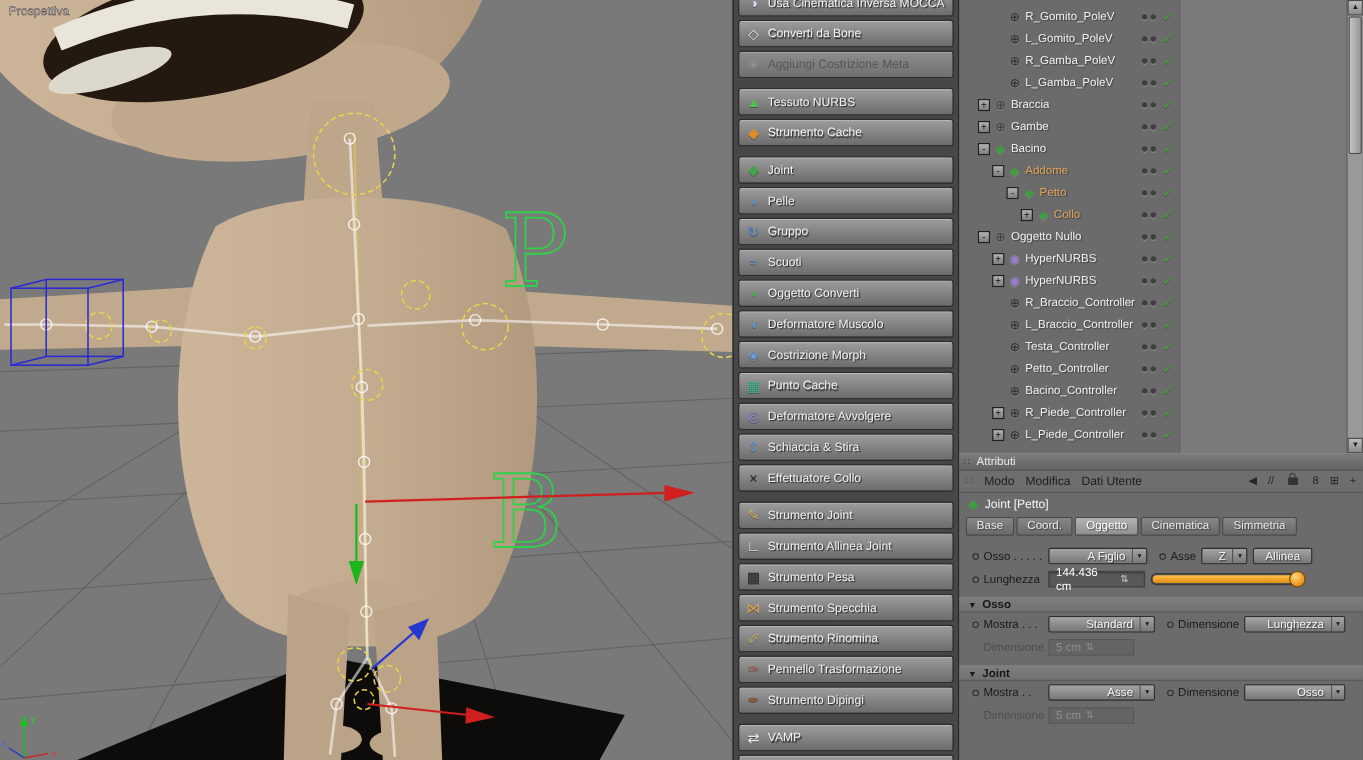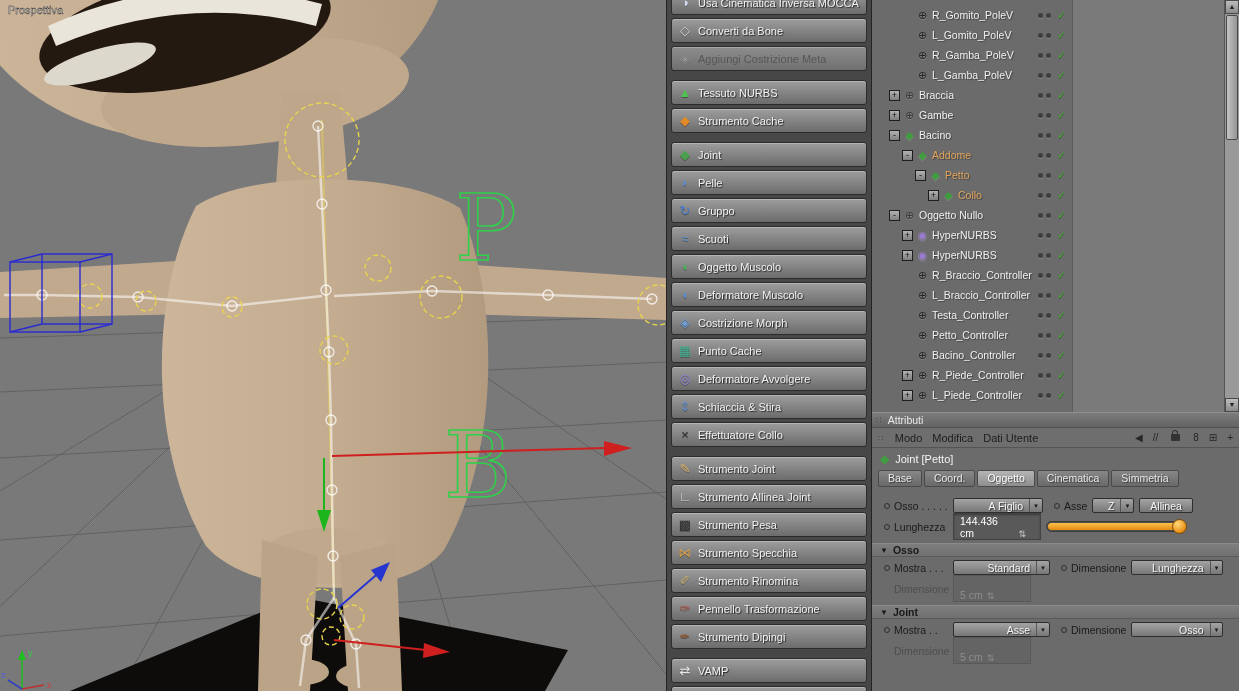--- a/index.html
+++ b/index.html
@@ -77,21 +77,21 @@
   .flabel2::before{content:"";width:4px;height:4px;border:1px solid #2e2e2e;border-radius:50%;flex:none}
   .dropdown{height:15px;display:inline-flex;align-items:center;justify-content:flex-end;
     padding:0 0 0 7px;background:linear-gradient(#a4a4a4,#777);border:1px solid #2e2e2e;border-radius:2px;
     color:#f6f6f6;font-size:10.5px;text-shadow:1px 1px 1px rgba(0,0,0,.6);cursor:pointer}
   .dd-arrow{border-left:1px solid #555;padding:0 3px;margin-left:6px;font-size:6px;color:#1a1a1a;
     align-self:stretch;display:flex;align-items:center;text-shadow:none}
   .w90{width:90px}.w42{width:42px}.w80{width:97px}.w92{width:92px}
   .abtn{height:15px;padding:0 10px;background:linear-gradient(#a4a4a4,#777);border:1px solid #2e2e2e;
     border-radius:2px;color:#f6f6f6;font-size:10.5px;text-shadow:1px 1px 1px rgba(0,0,0,.6);cursor:pointer;
     font-family:inherit}
-  .numfield{height:27px;display:inline-flex;align-items:flex-end;background:#595959;border:1px solid #424242;
+  .numfield{height:15px;display:inline-flex;align-items:center;background:#595959;border:1px solid #424242;
     box-shadow:inset 0 1px 2px rgba(0,0,0,.35);color:#fff;font-size:10.5px;padding:0 14px 0 6px;gap:4px}
   .numfield.w88{width:88px}.numfield.w78{width:78px}
   .spin{font-size:9px;color:#c8c8c8;cursor:pointer}
   .slider{flex:1;height:11px;margin-right:54px;background:#4e4e4e;border:1px solid #3c3c3c;border-radius:6px;
     position:relative;cursor:pointer}
   .slider .fill{position:absolute;left:1px;top:1px;bottom:1px;right:4px;
     background:linear-gradient(#ffc04a,#e08d12);border-radius:5px}
   .slider .knob{position:absolute;right:-3px;top:-3px;width:15px;height:15px;border-radius:50%;
     background:radial-gradient(circle at 35% 30%,#ffd879,#e89018 70%,#b86a08);border:1px solid #7a4a06}
   .attr-subsection{height:14px;display:flex;align-items:center;gap:5px;padding-left:8px;margin-top:6px;
@@ -266,21 +266,21 @@
       <div class="tool-btn">
         <span class="tool-icon" style="color: rgb(79, 127, 208);">↻</span>
         <span class="tool-label">Gruppo</span>
       </div>
       <div class="tool-btn">
         <span class="tool-icon" style="color: rgb(95, 143, 208);">≈</span>
         <span class="tool-label">Scuoti</span>
       </div>
       <div class="tool-btn">
         <span class="tool-icon" style="color: rgb(73, 178, 87);">◖</span>
-        <span class="tool-label">Oggetto Muscolo</span>
+        <span class="tool-label">Oggetto Converti</span>
       </div>
       <div class="tool-btn">
         <span class="tool-icon" style="color: rgb(95, 143, 208);">◖</span>
         <span class="tool-label">Deformatore Muscolo</span>
       </div>
       <div class="tool-btn">
         <span class="tool-icon" style="color: rgb(111, 159, 216);">◈</span>
         <span class="tool-label">Costrizione Morph</span>
       </div>
       <div class="tool-btn">

